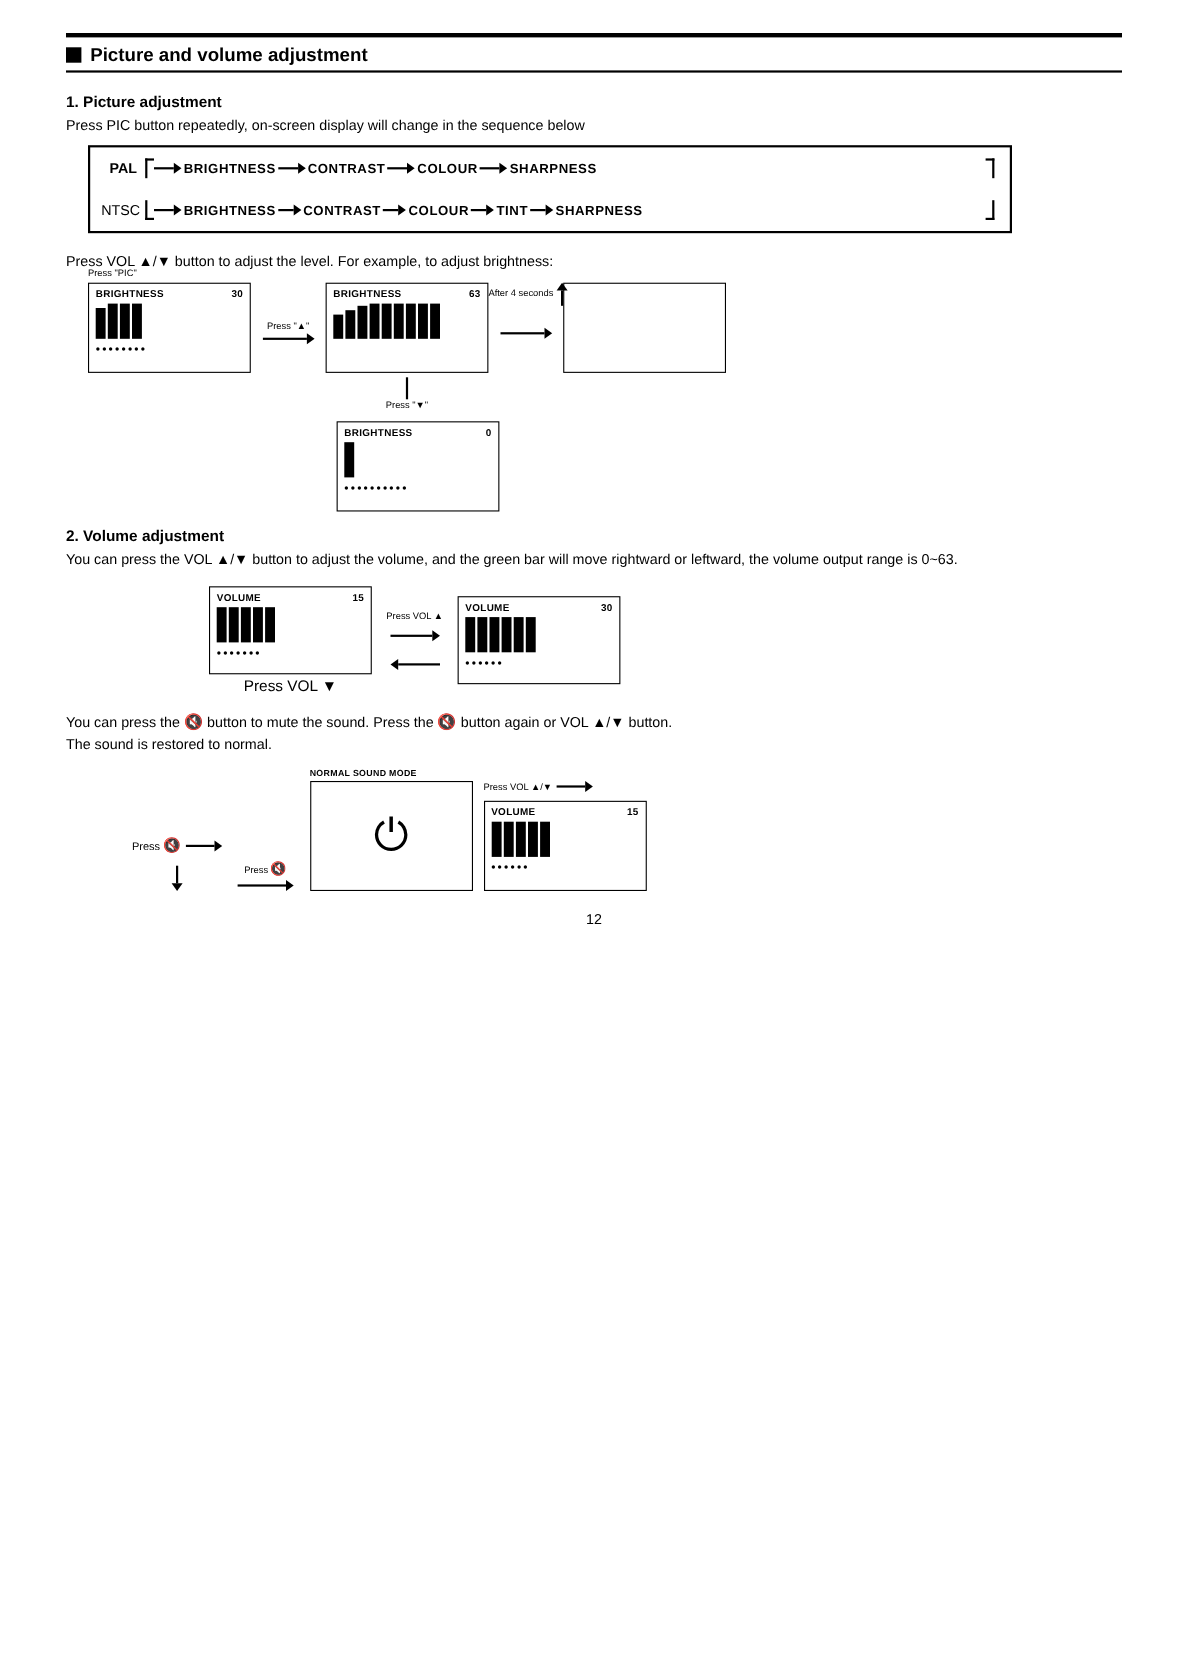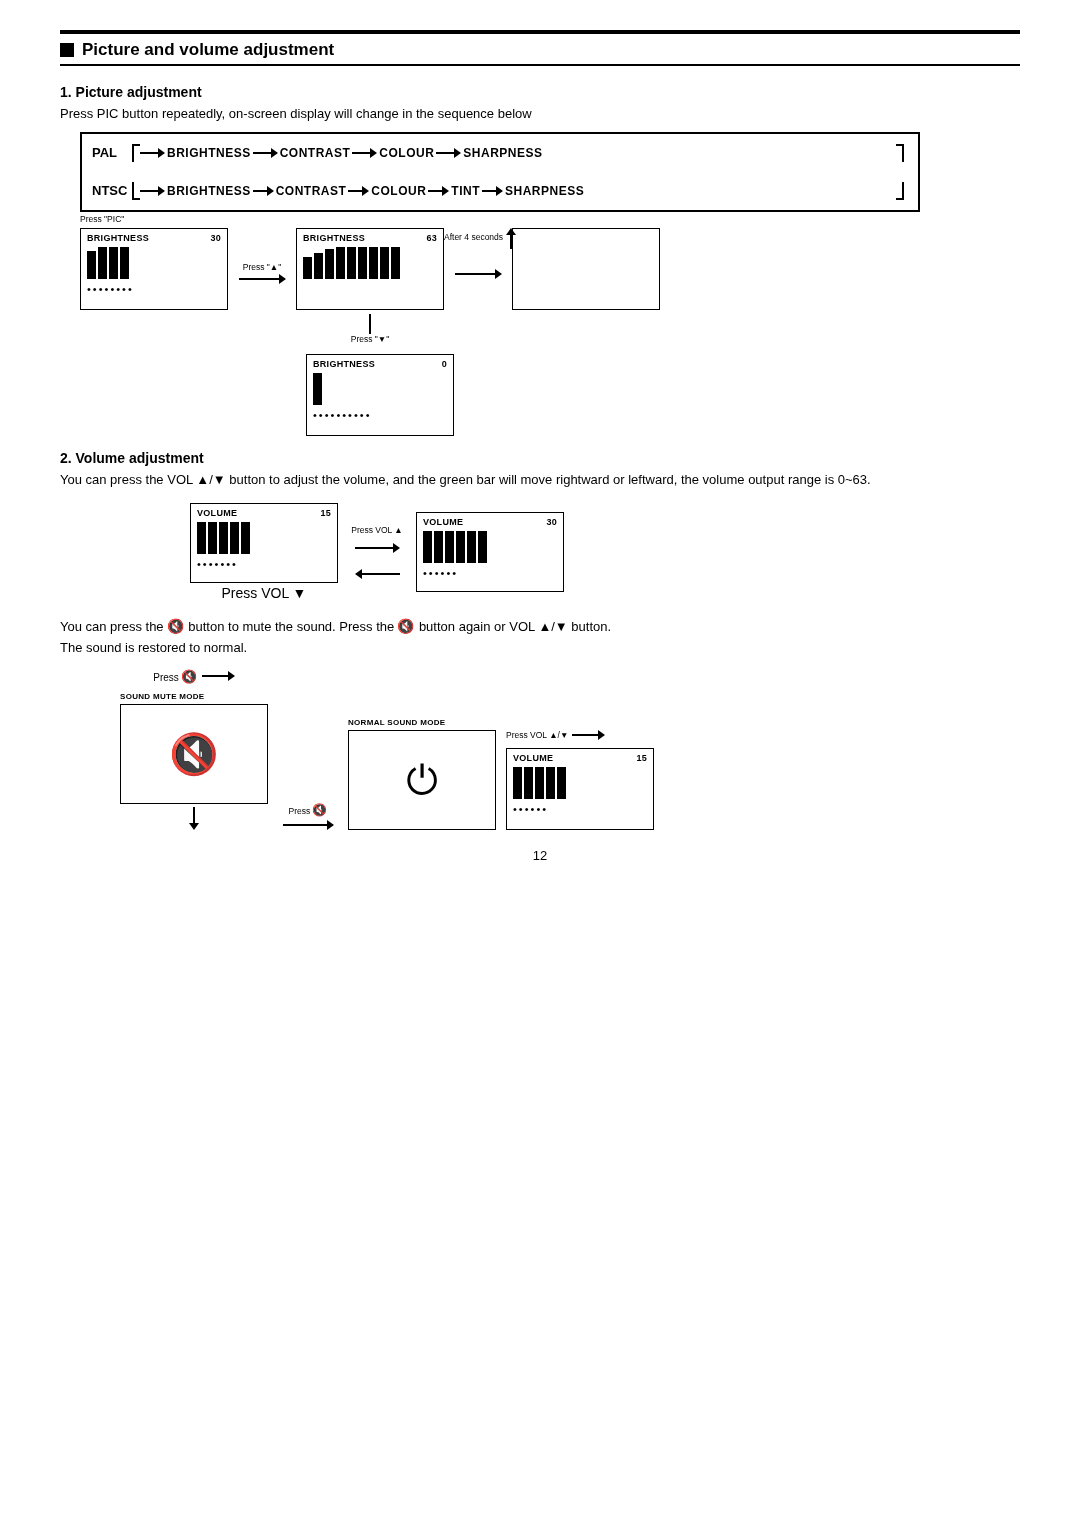--- a/index.html
+++ b/index.html
@@ -74,21 +74,21 @@
     <span>Picture and volume adjustment</span>
   </div>
 </div>
 
 <div>
   <div class="subsection-title">1. Picture adjustment</div>
   <div class="body-text">Press PIC button repeatedly, on-screen display will change in the sequence below</div>
 
   <div style="border:2px solid #000; padding:10px 16px 10px 10px; width:840px; margin: 8px 0 16px 20px;">
 
-    <div class="seq-pal-row" style="display:flex; align-items:center; margin-bottom:20px; position:relative;">
+    <div class="seq-pal-row" style="display:flex; align-items:center; margin-bottom:20px; position:relative;text-align:center;">
       <span style="font-size:13px;font-weight:bold;width:40px;">PAL</span>
 
       <span style="display:inline-block;width:8px;height:18px;border-top:2px solid #000;border-left:2px solid #000;margin-right:0;"></span>
       <span style="display:inline-flex;align-items:center;">
         <span style="display:inline-block;width:18px;height:2px;background:#000;"></span>
         <span style="width:0;height:0;border-top:5px solid transparent;border-bottom:5px solid transparent;border-left:7px solid #000;"></span>
       </span>
       <span style="font-size:12px;font-weight:bold;letter-spacing:0.5px;margin:0 2px;">BRIGHTNESS</span>
       <span style="display:inline-flex;align-items:center;">
         <span style="display:inline-block;width:18px;height:2px;background:#000;"></span>
@@ -103,21 +103,21 @@
       <span style="display:inline-flex;align-items:center;">
         <span style="display:inline-block;width:18px;height:2px;background:#000;"></span>
         <span style="width:0;height:0;border-top:5px solid transparent;border-bottom:5px solid transparent;border-left:7px solid #000;"></span>
       </span>
       <span style="font-size:12px;font-weight:bold;letter-spacing:0.5px;margin:0 2px;">SHARPNESS</span>
 
       <span style="display:inline-block;width:8px;height:18px;border-top:2px solid #000;border-right:2px solid #000;position:absolute;right:-2px;top:0;"></span>
     </div>
 
     <div class="seq-ntsc-row" style="display:flex; align-items:center; position:relative; margin-top:4px;">
-      <span style="font-size:13px;font-weight:bold;width:40px;">NTSC</span>
+      <span style="font-size:13px;font-weight:normal;width:40px;">NTSC</span>
       <span style="display:inline-block;width:8px;height:18px;border-bottom:2px solid #000;border-left:2px solid #000;margin-right:0;"></span>
       <span style="display:inline-flex;align-items:center;">
         <span style="display:inline-block;width:18px;height:2px;background:#000;"></span>
         <span style="width:0;height:0;border-top:5px solid transparent;border-bottom:5px solid transparent;border-left:7px solid #000;"></span>
       </span>
       <span style="font-size:12px;font-weight:bold;letter-spacing:0.5px;margin:0 2px;">BRIGHTNESS</span>
       <span style="display:inline-flex;align-items:center;">
         <span style="display:inline-block;width:14px;height:2px;background:#000;"></span>
         <span style="width:0;height:0;border-top:5px solid transparent;border-bottom:5px solid transparent;border-left:7px solid #000;"></span>
       </span>
@@ -134,20 +134,21 @@
       <span style="font-size:12px;font-weight:bold;letter-spacing:0.5px;margin:0 2px;">TINT</span>
       <span style="display:inline-flex;align-items:center;">
         <span style="display:inline-block;width:14px;height:2px;background:#000;"></span>
         <span style="width:0;height:0;border-top:5px solid transparent;border-bottom:5px solid transparent;border-left:7px solid #000;"></span>
       </span>
       <span style="font-size:12px;font-weight:bold;letter-spacing:0.5px;margin:0 2px;">SHARPNESS</span>
       <span style="display:inline-block;width:8px;height:18px;border-bottom:2px solid #000;border-right:2px solid #000;position:absolute;right:-2px;bottom:0;"></span>
     </div>
   </div>
 
+  <div class="body-text">Press VOL ▲/▼ button to adjust the level. For example, to adjust brightness:</div>
 
   <div style="display:flex;align-items:flex-start;gap:0;margin:10px 0 10px 20px;position:relative;">
 
     <div style="display:flex;flex-direction:column;align-items:flex-start;position:relative;">
       <span style="font-size:8.5px;position:absolute;top:-14px;left:0;white-space:nowrap;">Press "PIC"</span>
       <div style="border:1.5px solid #000;width:148px;height:82px;padding:4px 6px;background:#fff;position:relative;">
         <div style="display:flex;justify-content:space-between;font-size:9px;font-weight:bold;letter-spacing:0.3px;">
           <span>BRIGHTNESS</span>
           <span>30</span>
         </div>
@@ -306,26 +307,20 @@
     <div style="display:flex;flex-direction:column;align-items:center;">
 
       <div style="display:flex;align-items:center;gap:4px;margin-bottom:8px;">
         <span style="font-size:10px;white-space:nowrap;">Press <span style="font-size:13px;">🔇</span></span>
         <div style="display:flex;align-items:center;">
           <span style="display:inline-block;width:26px;height:2px;background:#000;"></span>
           <span style="width:0;height:0;border-top:5px solid transparent;border-bottom:5px solid transparent;border-left:7px solid #000;"></span>
         </div>
       </div>
 
-      <div style="display:flex;flex-direction:column;">
-        <span style="font-size:8px;font-weight:bold;letter-spacing:0.3px;margin-bottom:3px;">SOUND MUTE MODE</span>
-        <div style="border:1.5px solid #000;width:148px;height:100px;padding:4px 6px;background:#fff;display:flex;align-items:center;justify-content:center;">
-          <span style="font-size:40px;line-height:1;">🔇</span>
-        </div>
-      </div>
 
       <div style="display:flex;flex-direction:column;align-items:center;margin-top:3px;">
         <span style="display:inline-block;width:2px;height:16px;background:#000;"></span>
         <span style="width:0;height:0;border-left:5px solid transparent;border-right:5px solid transparent;border-top:7px solid #000;"></span>
       </div>
     </div>
 
     <div style="display:flex;flex-direction:column;align-items:center;width:80px;justify-content:center;padding-top:30px;">
       <span style="font-size:8.5px;white-space:nowrap;margin-bottom:3px;">Press <span style="font-size:12px;">🔇</span></span>
       <div style="display:flex;align-items:center;">

